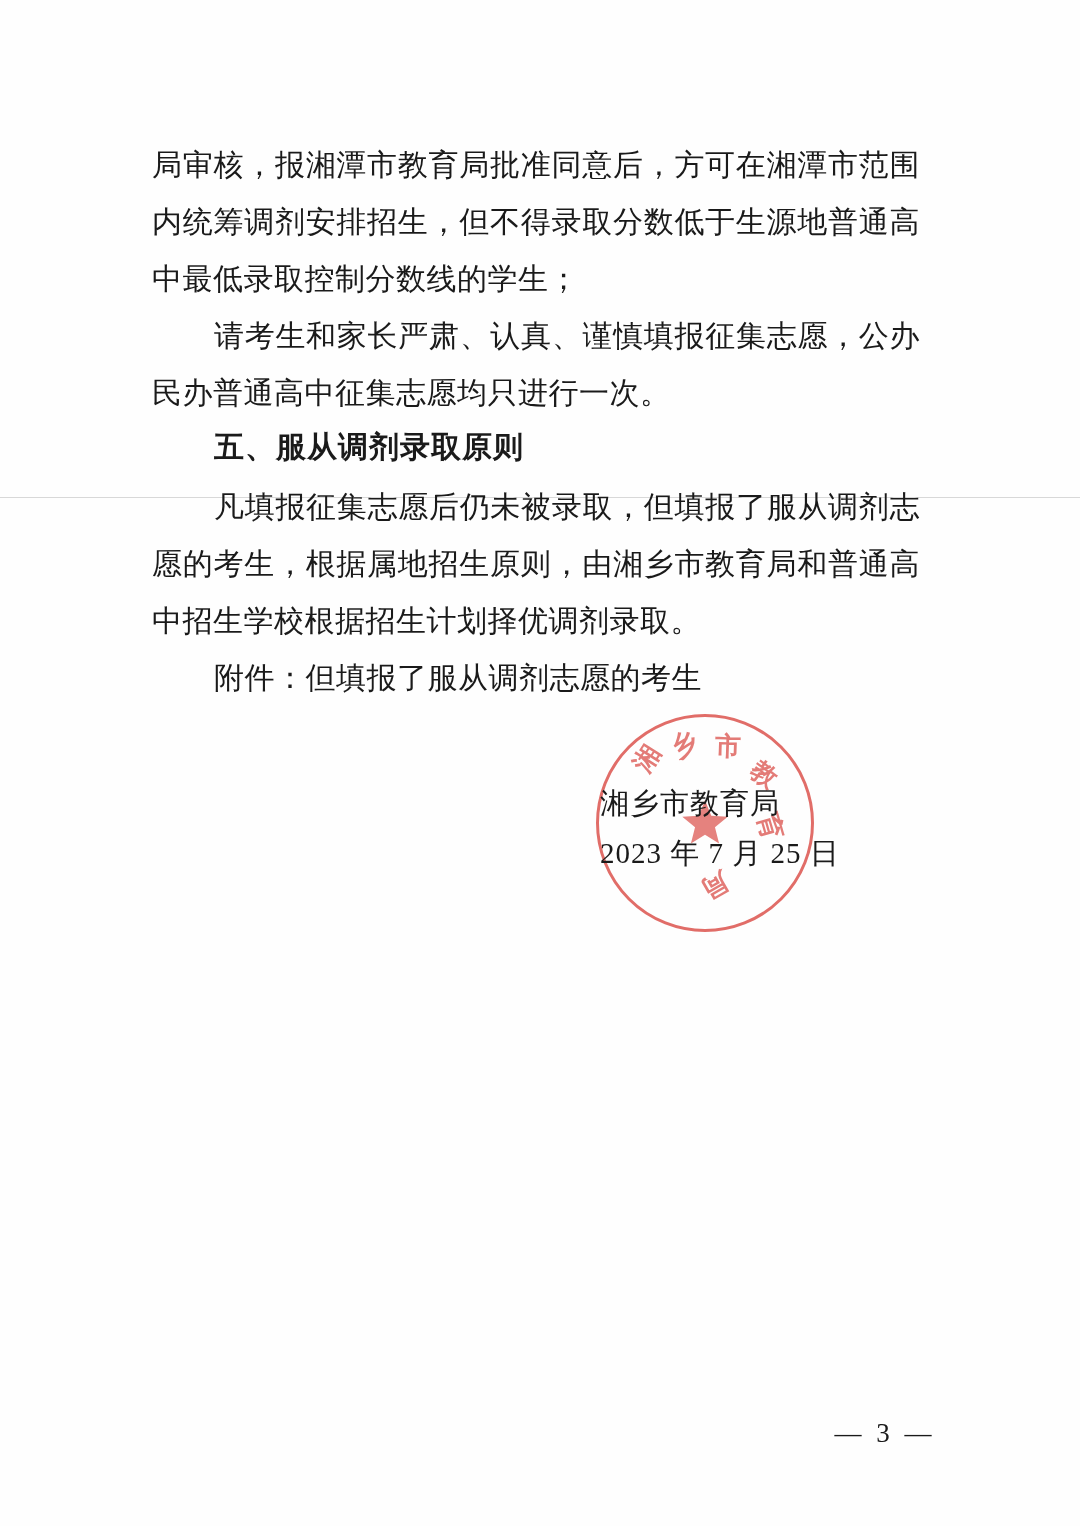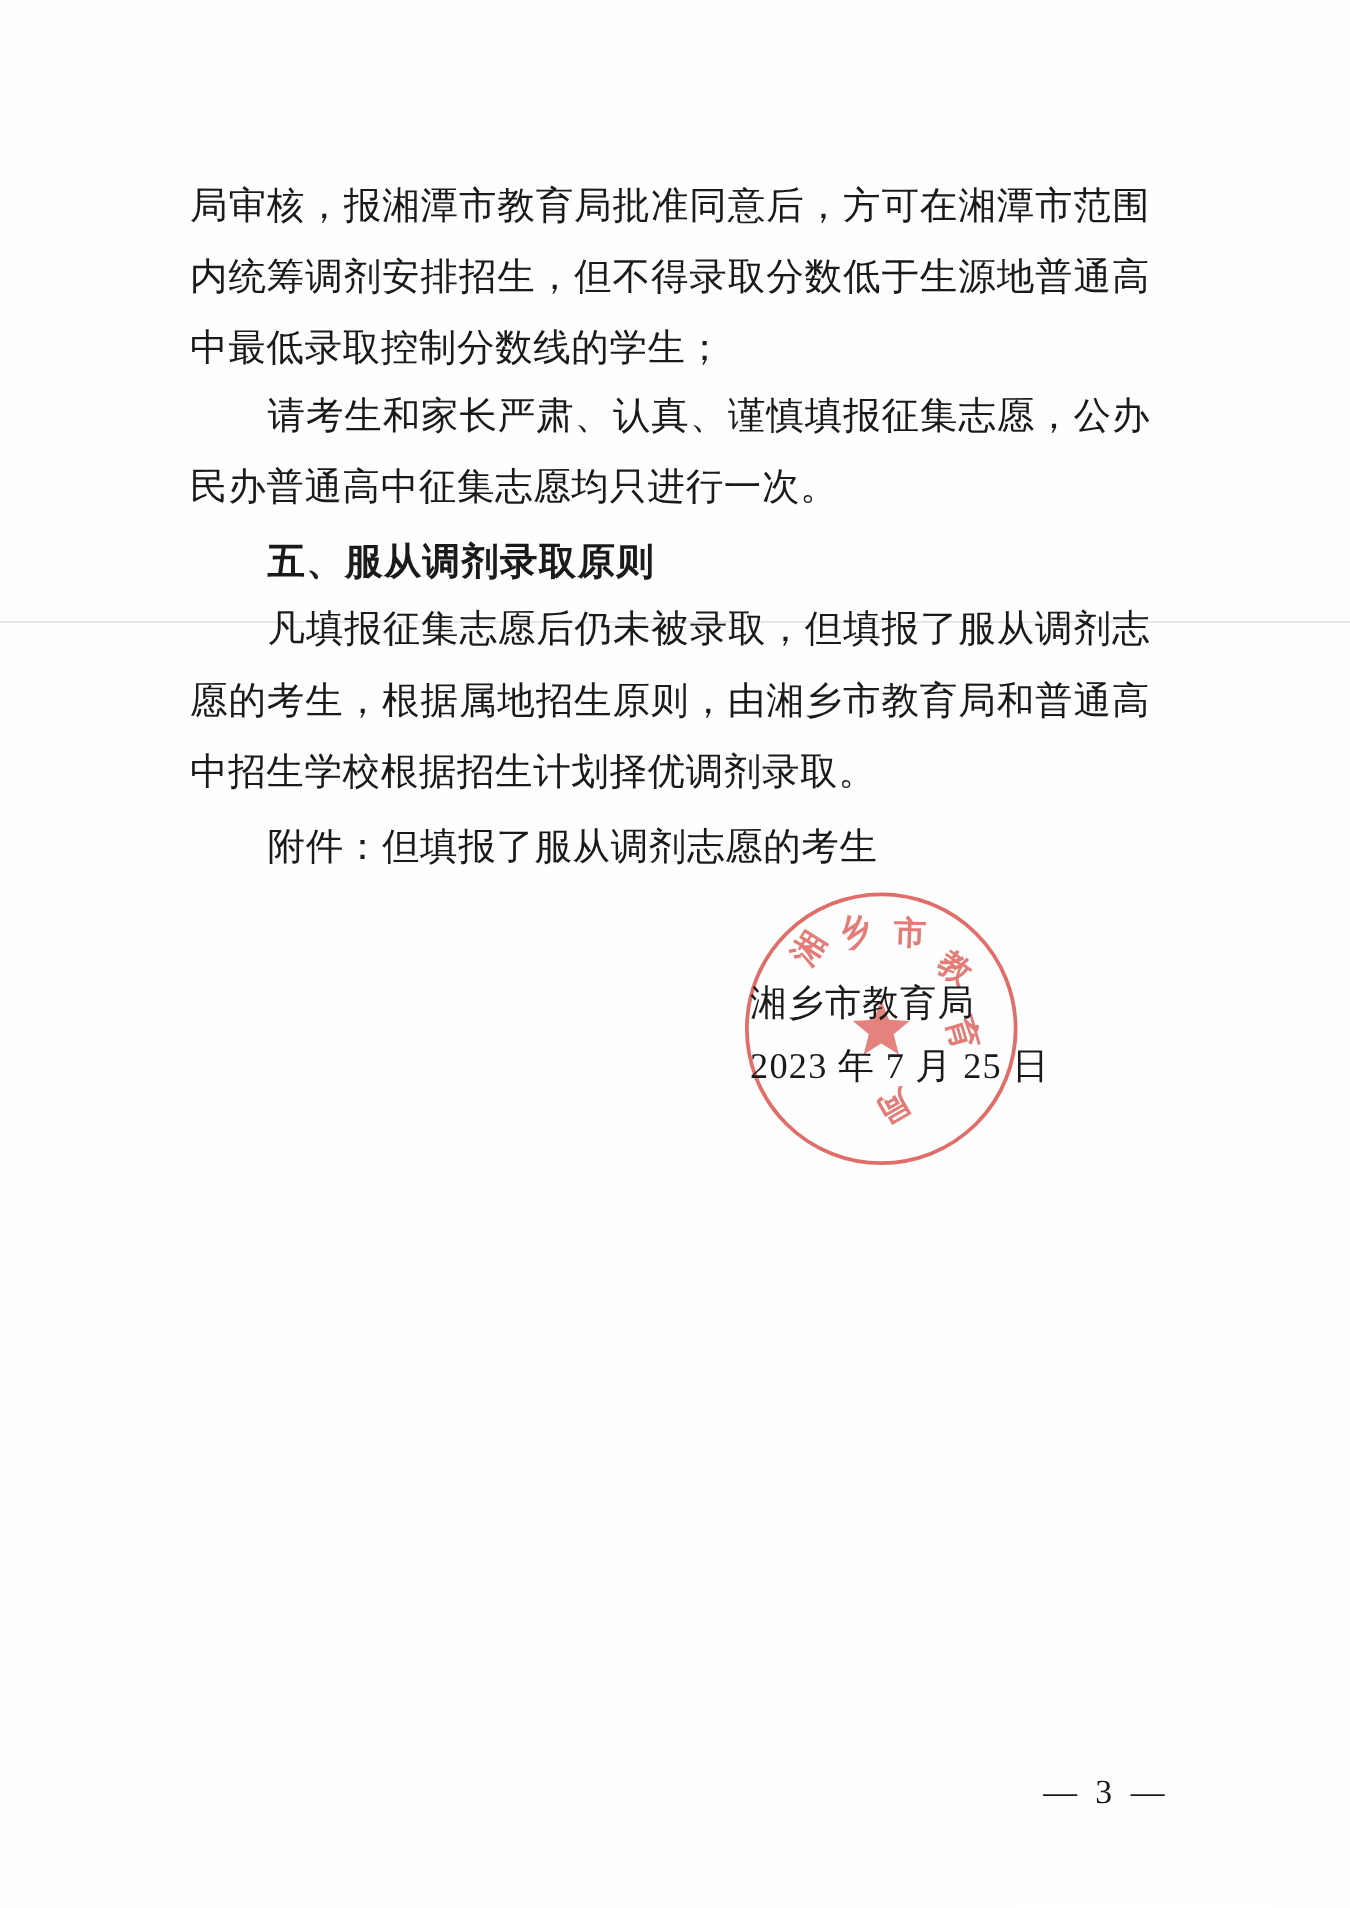--- a/index.html
+++ b/index.html
@@ -39,29 +39,28 @@
     margin: 0 0 0 0;
     font-size: 30px;
     line-height: 57px;
     letter-spacing: 0.5px;
     text-align: justify;
     text-justify: inter-character;
     font-family: "Liberation Serif", "DejaVu Serif", serif;
   }
   p.indent {
     text-indent: 62px;
-    font-family: Liberation Mono, monospace;
   }
   h2.section-heading {
     margin: 0;
     font-size: 30px;
     line-height: 57px;
     font-weight: bold;
     text-indent: 62px;
-    font-family: Liberation Serif, serif;
+    font-family: Liberation Mono, monospace;
     letter-spacing: 1px;
   }
   .attachment {
     text-indent: 62px;
   }
   
   .signature {
     position: absolute;
     left: 600px;
     top: 778px;

